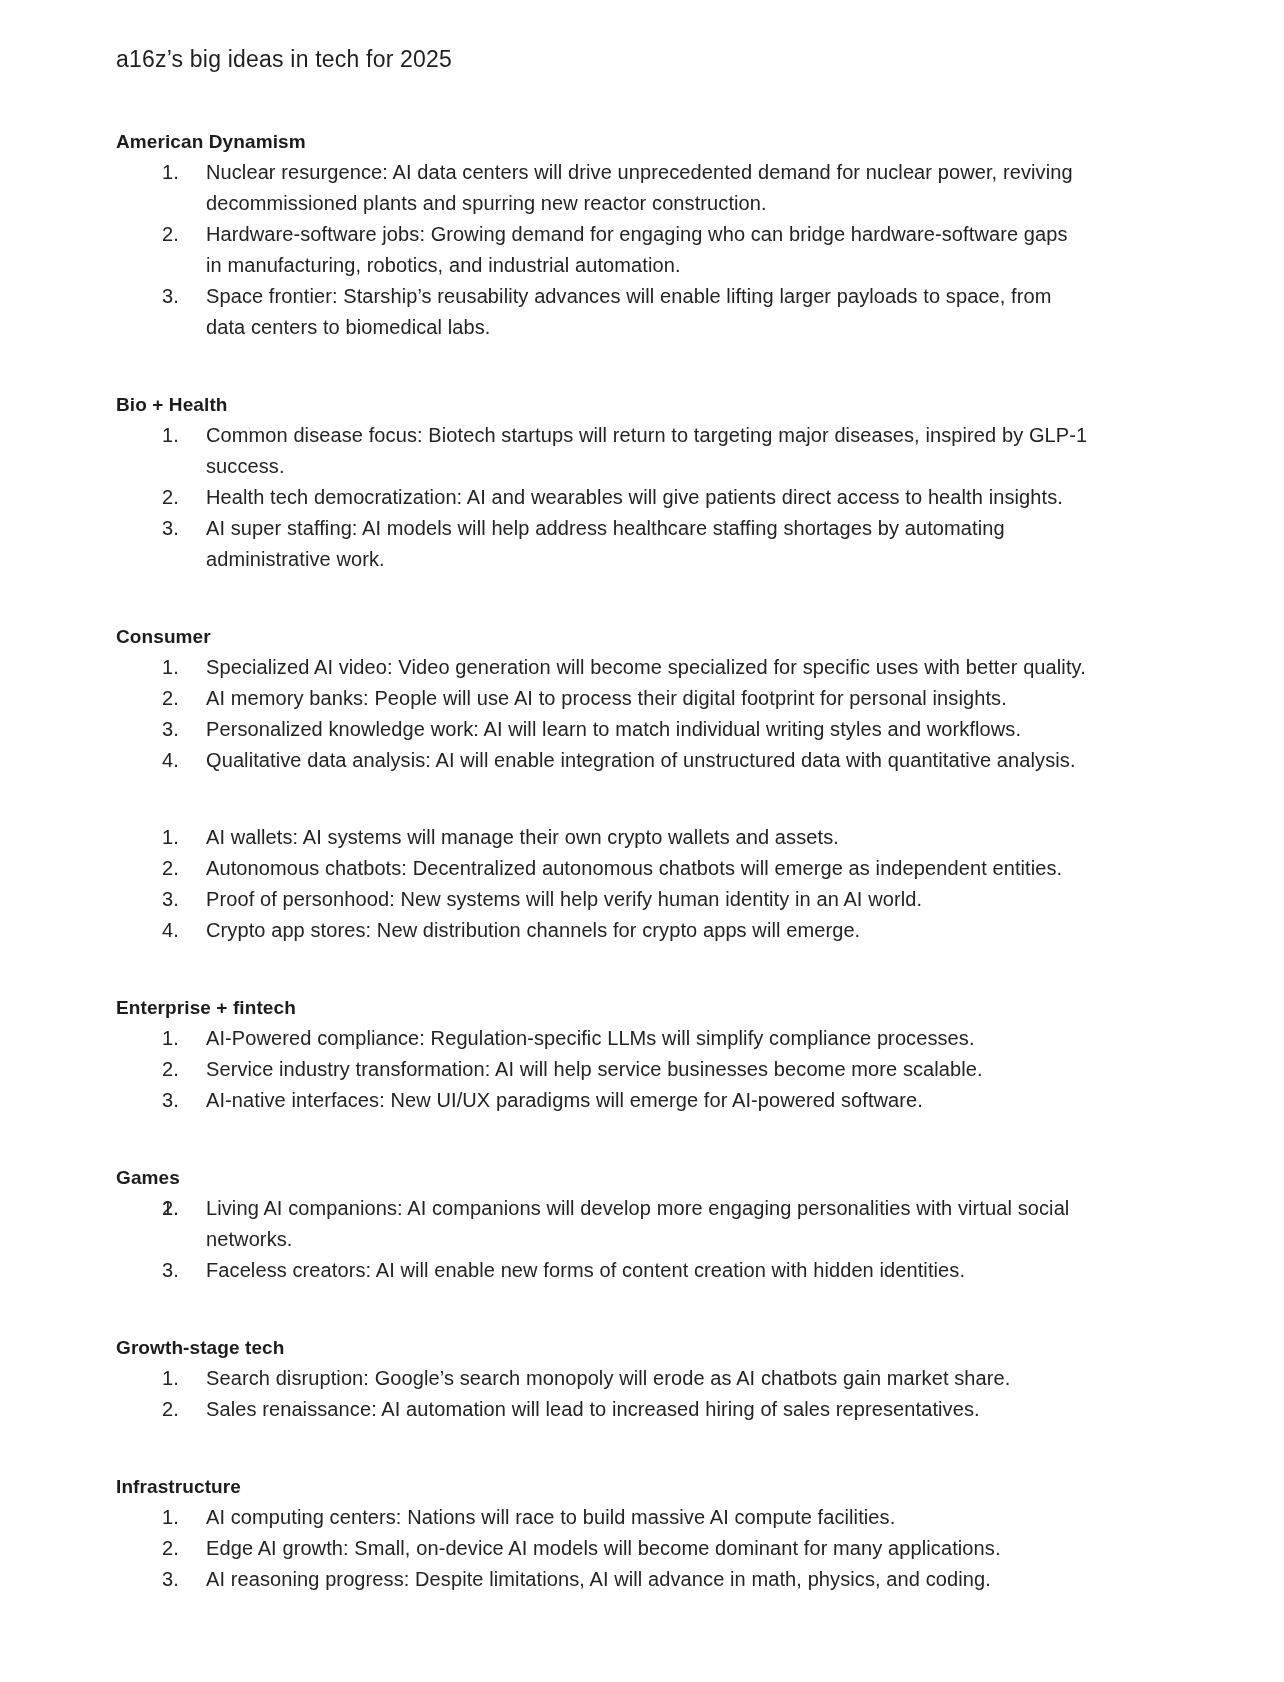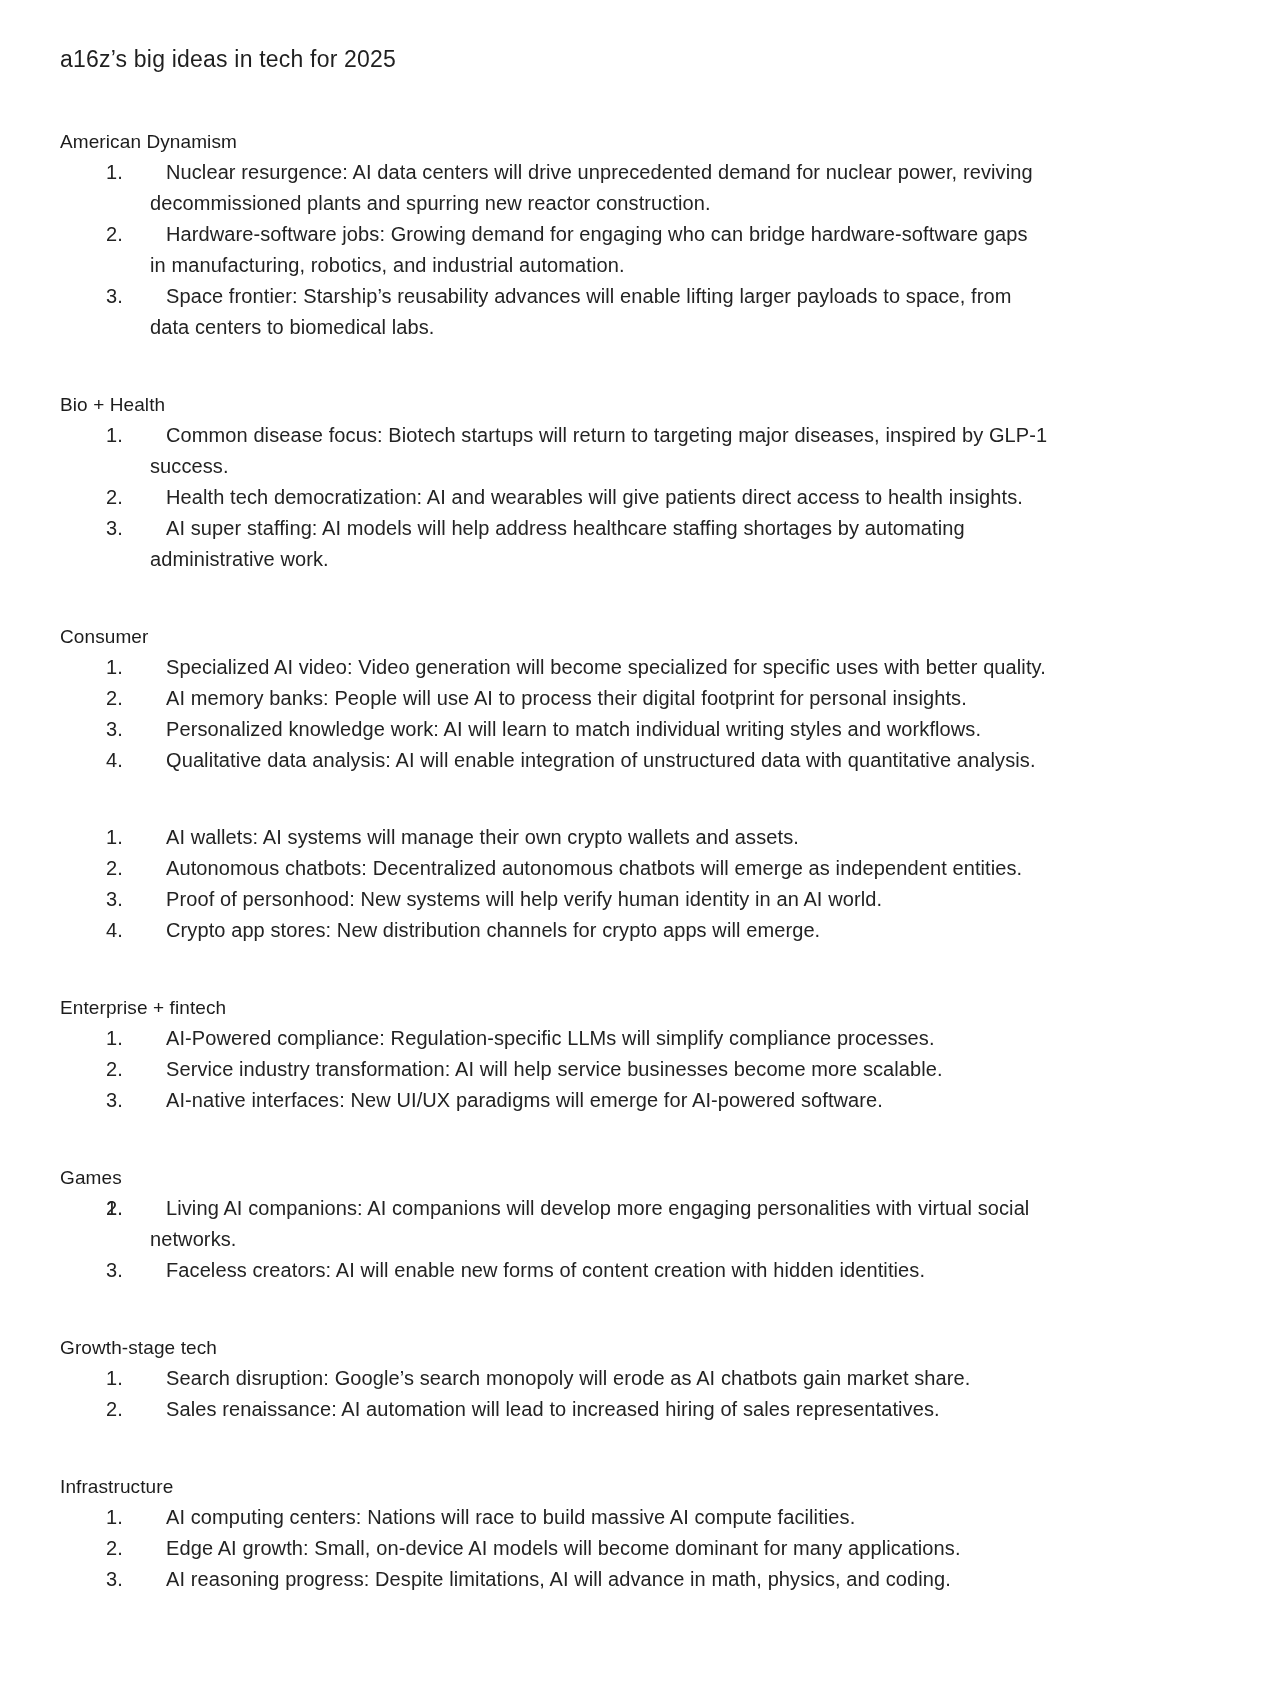--- a/index.html
+++ b/index.html
@@ -12,40 +12,40 @@
     height: 1682px;
     font-family: "Liberation Sans", "DejaVu Sans", sans-serif;
     color: #222222;
     -webkit-font-smoothing: antialiased;
     overflow: hidden;
   }
   .page {
     box-sizing: border-box;
     width: 1284px;
     height: 1682px;
-    padding: 44px 20px 0 60px;
+    padding: 44px 20px 0 116px;
     background: #ffffff;
   }
   .doc-title {
     font-size: 23px;
     font-weight: 400;
     letter-spacing: 0.2px;
     line-height: 30px;
     margin: 0;
     color: #1f1f1f;
   }
   .section {
     margin-top: 46px;
   }
   .section:first-child {
     margin-top: 52px;
   }
   .section-heading {
     font-size: 19px;
-    font-weight: 400;
+    font-weight: 700;
     line-height: 31px;
     margin: 0;
     color: #1c1c1c;
     letter-spacing: 0.1px;
   }
   ol.items {
     list-style: none;
     margin: 0;
     padding: 0;
   }
@@ -59,21 +59,20 @@
   }
   li.item .num {
     position: absolute;
     left: 46px;
     top: 0;
     width: 34px;
     text-align: left;
   }
   li.item .txt {
     white-space: pre-line;
-    margin-left: 16px;
   }
 </style>
 </head>
 <body>
 
 <div class="page">
   <h1 class="doc-title">a16z’s big ideas in tech for 2025</h1>
   <div>
   <section class="section">
     <h2 class="section-heading">American Dynamism</h2>

